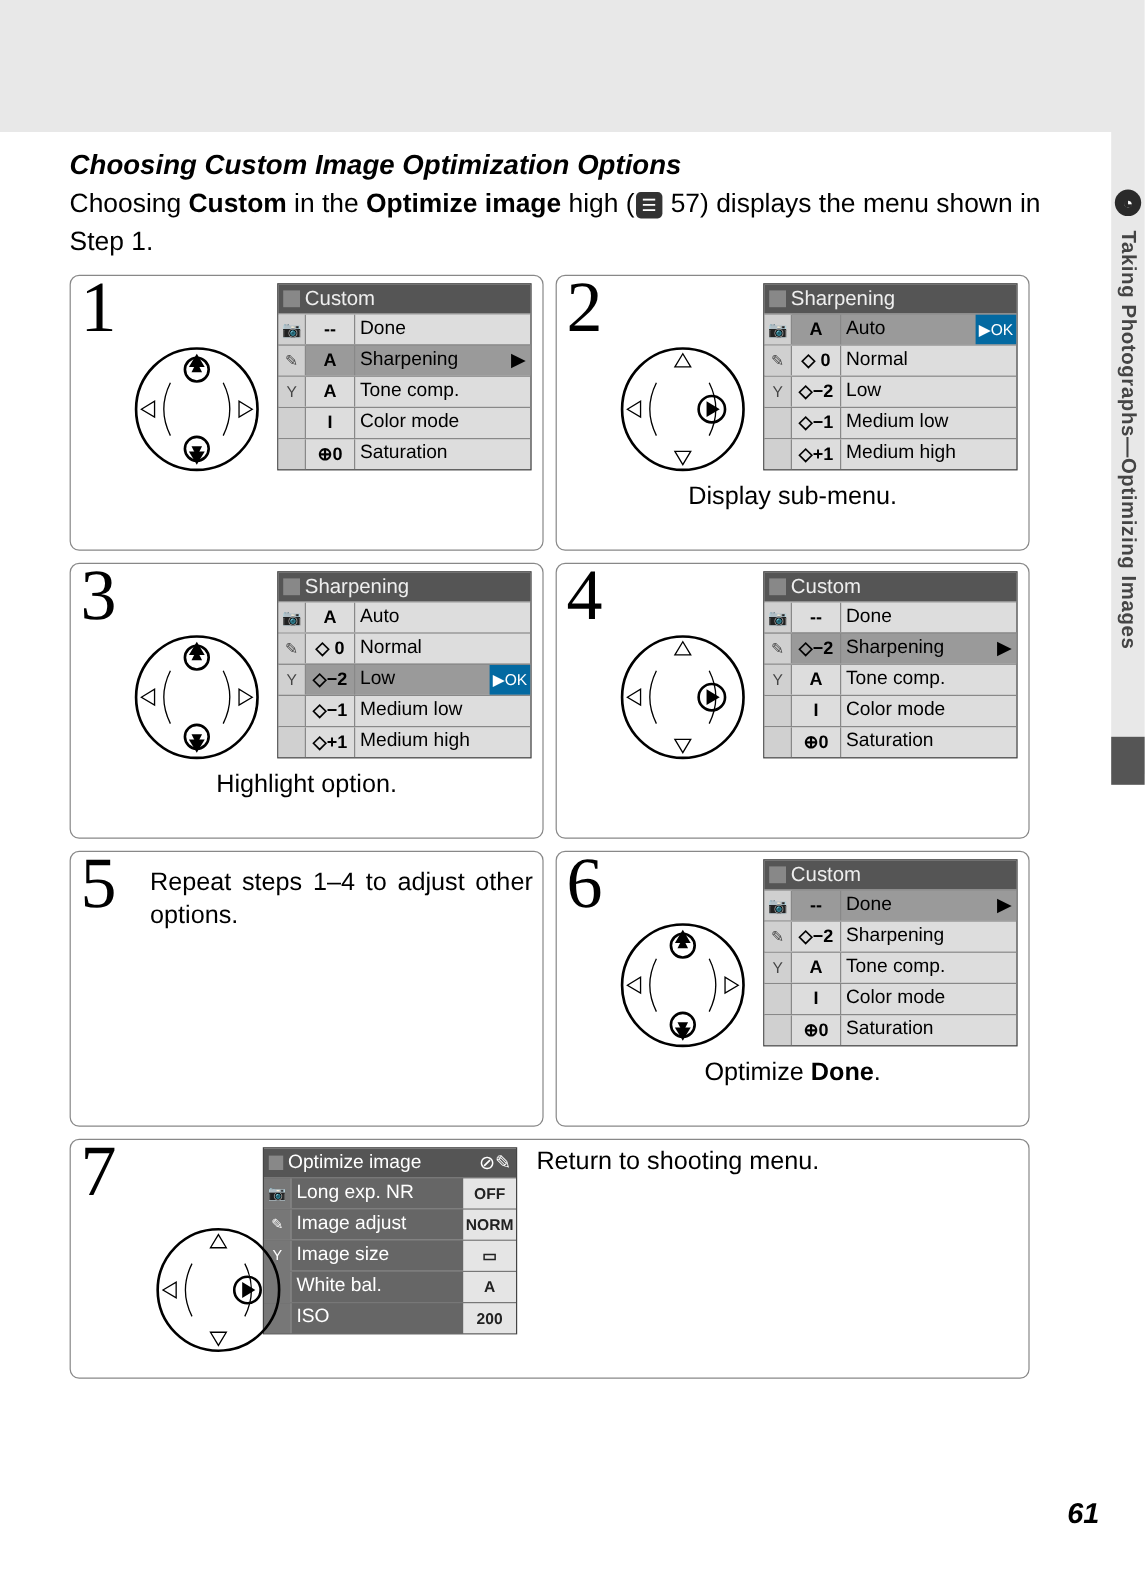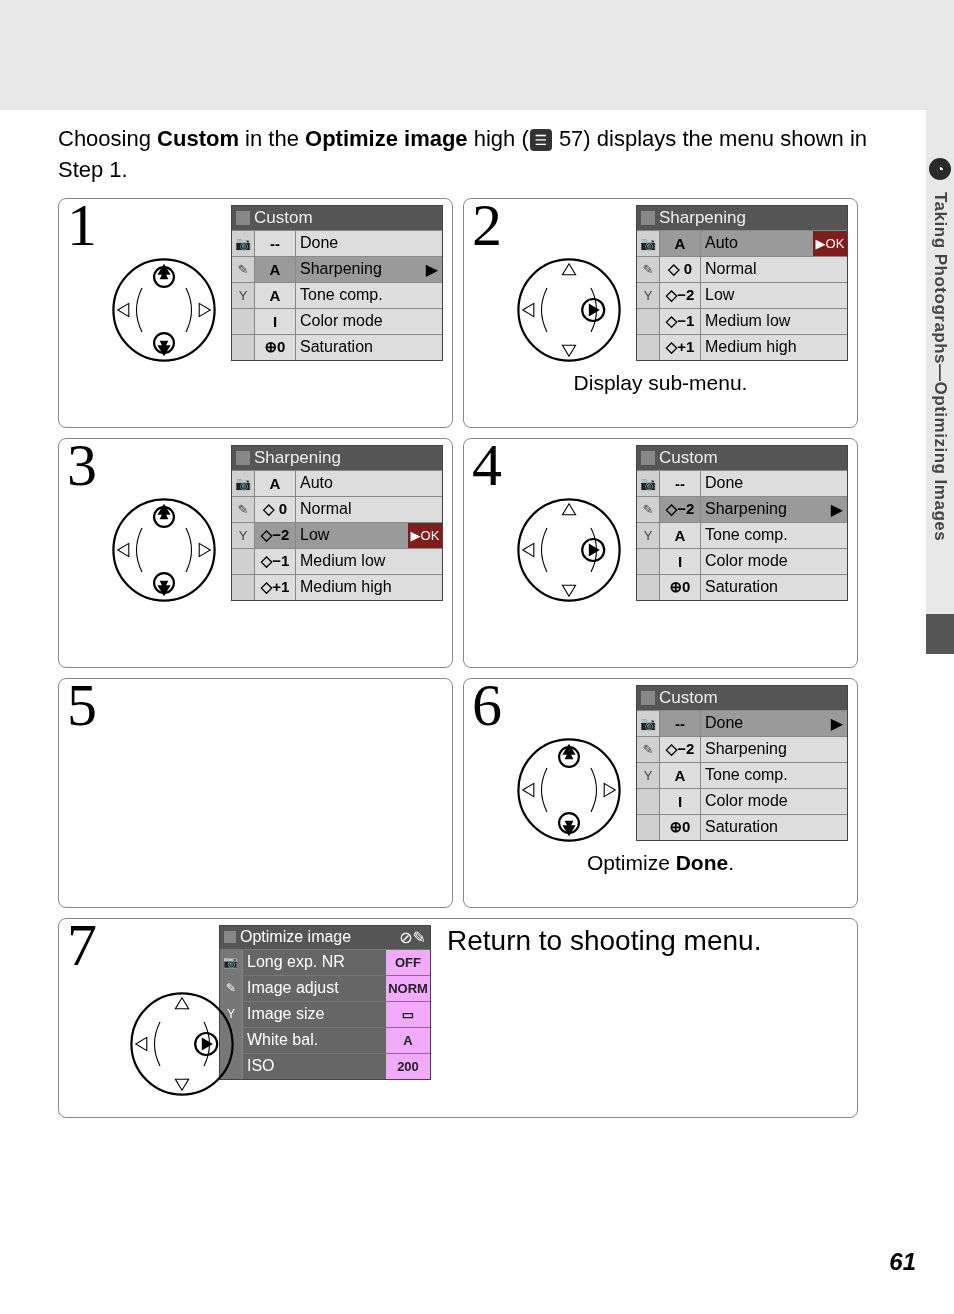--- a/index.html
+++ b/index.html
@@ -21,46 +21,47 @@
 .step-body{display:flex;align-items:flex-start;margin-left:42px;}
 .dpad{width:110px;height:110px;margin-top:50px;flex-shrink:0;}
 .menucard{margin-left:12px;width:210px;border:1px solid #444;background:#ddd;font-size:16px;}
 .menucard .titlebar{background:#555;color:#eee;padding:2px 4px;display:flex;align-items:center;gap:4px;font-size:17px;}
 .menucard .titlebar .playicon{display:inline-block;width:14px;height:14px;background:#888;}
 .menucard .row{display:flex;align-items:center;border-top:1px solid #888;height:25px;overflow:hidden;}
 .menucard .row.hl{background:#9a9a9a;}
 .menucard .sideicon{width:22px;border-right:1px solid #888;height:100%;display:flex;align-items:center;justify-content:center;font-size:13px;color:#444;background:#d0d0d0;}
 .menucard .valcell{width:40px;text-align:center;font-weight:700;font-family:Arial;font-size:15px;border-right:1px solid #888;height:100%;display:flex;align-items:center;justify-content:center;}
 .menucard .labelcell{flex:1;padding-left:4px;font-size:16px;}
-.menucard .okcell{width:34px;background:#7f1d1d;color:#fff;font-size:13px;text-align:center;display:flex;align-items:center;justify-content:center;height:100%;}
+.menucard .okcell{width:34px;background:#0369a1;color:#fff;font-size:13px;text-align:center;display:flex;align-items:center;justify-content:center;height:100%;}
 .menucard .arrcell{width:20px;text-align:center;}
 .caption{text-align:center;font-size:21px;margin-top:6px;}
 .step5txt{font-size:21px;margin-left:58px;margin-top:6px;line-height:1.3;text-align:justify;}
 .shootmenu{width:210px;border:1px solid #444;}
 .shootmenu .titlebar{background:#555;color:#fff;padding:2px 4px;font-size:16px;display:flex;align-items:center;gap:4px;}
 .shootmenu .row{display:flex;align-items:center;height:25px;border-top:1px solid #777;background:#666;color:#fff;font-size:16px;}
 .shootmenu .sideicon{width:22px;border-right:1px solid #888;height:100%;display:flex;align-items:center;justify-content:center;font-size:12px;background:#777;}
 .shootmenu .labelcell{flex:1;padding-left:4px;}
-.shootmenu .valcell{width:44px;background:#f0abfc;color:#222;text-align:center;font-size:13px;font-weight:700;height:100%;display:flex;align-items:center;justify-content:center;}
+.shootmenu .valcell{width:44px;background:#e5e5e5;color:#222;text-align:center;font-size:13px;font-weight:700;height:100%;display:flex;align-items:center;justify-content:center;}
 .pagenum{position:absolute;right:38px;bottom:38px;font-style:italic;font-weight:700;font-size:24px;}
 svg{display:block;}
 </style>
 </head>
 <body>
 
 <div class="page">
   <div class="topbar"></div>
 
   <div class="sidetab">
     <div class="icon">◔</div>
     <div class="vtxt">Taking Photographs—Optimizing Images</div>
   </div>
   <div class="darkbox"></div>
 
   <div class="content">
+    <h2 class="title">Choosing Custom Image Optimization Options</h2>
     <p class="intro">
       <span>Choosing </span><b>Custom</b><span> in the </span><b>Optimize image</b><span> high (</span><span class="pageref">☰</span><span> 57) displays the menu shown in Step 1.</span>
     </p>
 
     <div class="grid">
 
       <div class="step tall">
         <div class="stepnum">1</div>
         <div class="step-body">
           <div class="dpad">
@@ -214,20 +215,21 @@
                   <div class="labelcell">Medium low</div>
                 </div>
                 <div class="row">
                   <div class="sideicon"></div>
                   <div class="valcell">◇+1</div>
                   <div class="labelcell">Medium high</div>
                 </div>
               </div>
           </div>
         </div>
+        <div class="caption">Highlight option.</div>
       </div>
 
       <div class="step tall">
         <div class="stepnum">4</div>
         <div class="step-body">
           <div class="dpad">
             <svg viewBox="0 0 100 100">
                 <circle cx="50" cy="50" r="46" fill="none" stroke="#000" stroke-width="2"></circle>
                 <polygon points="50,8 44,18 56,18" fill="none" stroke="#000"></polygon>
                 <polygon points="50,92 44,82 56,82" fill="none" stroke="#000"></polygon>
@@ -270,20 +272,21 @@
                   <div class="valcell">⊕0</div>
                   <div class="labelcell">Saturation</div>
                 </div>
               </div>
           </div>
         </div>
       </div>
 
       <div class="step tall">
         <div class="stepnum">5</div>
+        <div class="step5txt">Repeat steps 1–4 to adjust other options.</div>
       </div>
 
       <div class="step tall">
         <div class="stepnum">6</div>
         <div class="step-body">
           <div class="dpad">
             <svg viewBox="0 0 100 100">
                 <circle cx="50" cy="50" r="46" fill="none" stroke="#000" stroke-width="2"></circle>
                 <polygon points="50,8 44,18 56,18" fill="#000"></polygon>
                 <polygon points="50,92 44,82 56,82" fill="#000"></polygon>
@@ -372,21 +375,21 @@
                     </div>
                     <div class="row">
                       <div class="sideicon"></div>
                       <div class="labelcell">ISO</div>
                       <div class="valcell">200</div>
                     </div>
                   </div>
               </div>
             </div>
           </div>
-          <div style="font-size:28px;margin-left:16px;">Return to shooting menu.</div>
+          <div style="font-size:21px;margin-left:16px;">Return to shooting menu.</div>
         </div>
         <div style="position:absolute;left:68px;top:70px;width:110px;height:110px;">
           <svg viewBox="0 0 100 100">
               <circle cx="50" cy="50" r="46" fill="none" stroke="#000" stroke-width="2"></circle>
               <polygon points="50,8 44,18 56,18" fill="none" stroke="#000"></polygon>
               <polygon points="50,92 44,82 56,82" fill="none" stroke="#000"></polygon>
               <polygon points="8,50 18,44 18,56" fill="none" stroke="#000"></polygon>
               <circle cx="72" cy="50" r="10" fill="none" stroke="#000" stroke-width="2"></circle>
               <polygon points="78,50 68,44 68,56" fill="#000"></polygon>
               <path d="M30 30 Q20 50 30 70" fill="none" stroke="#000"></path>

